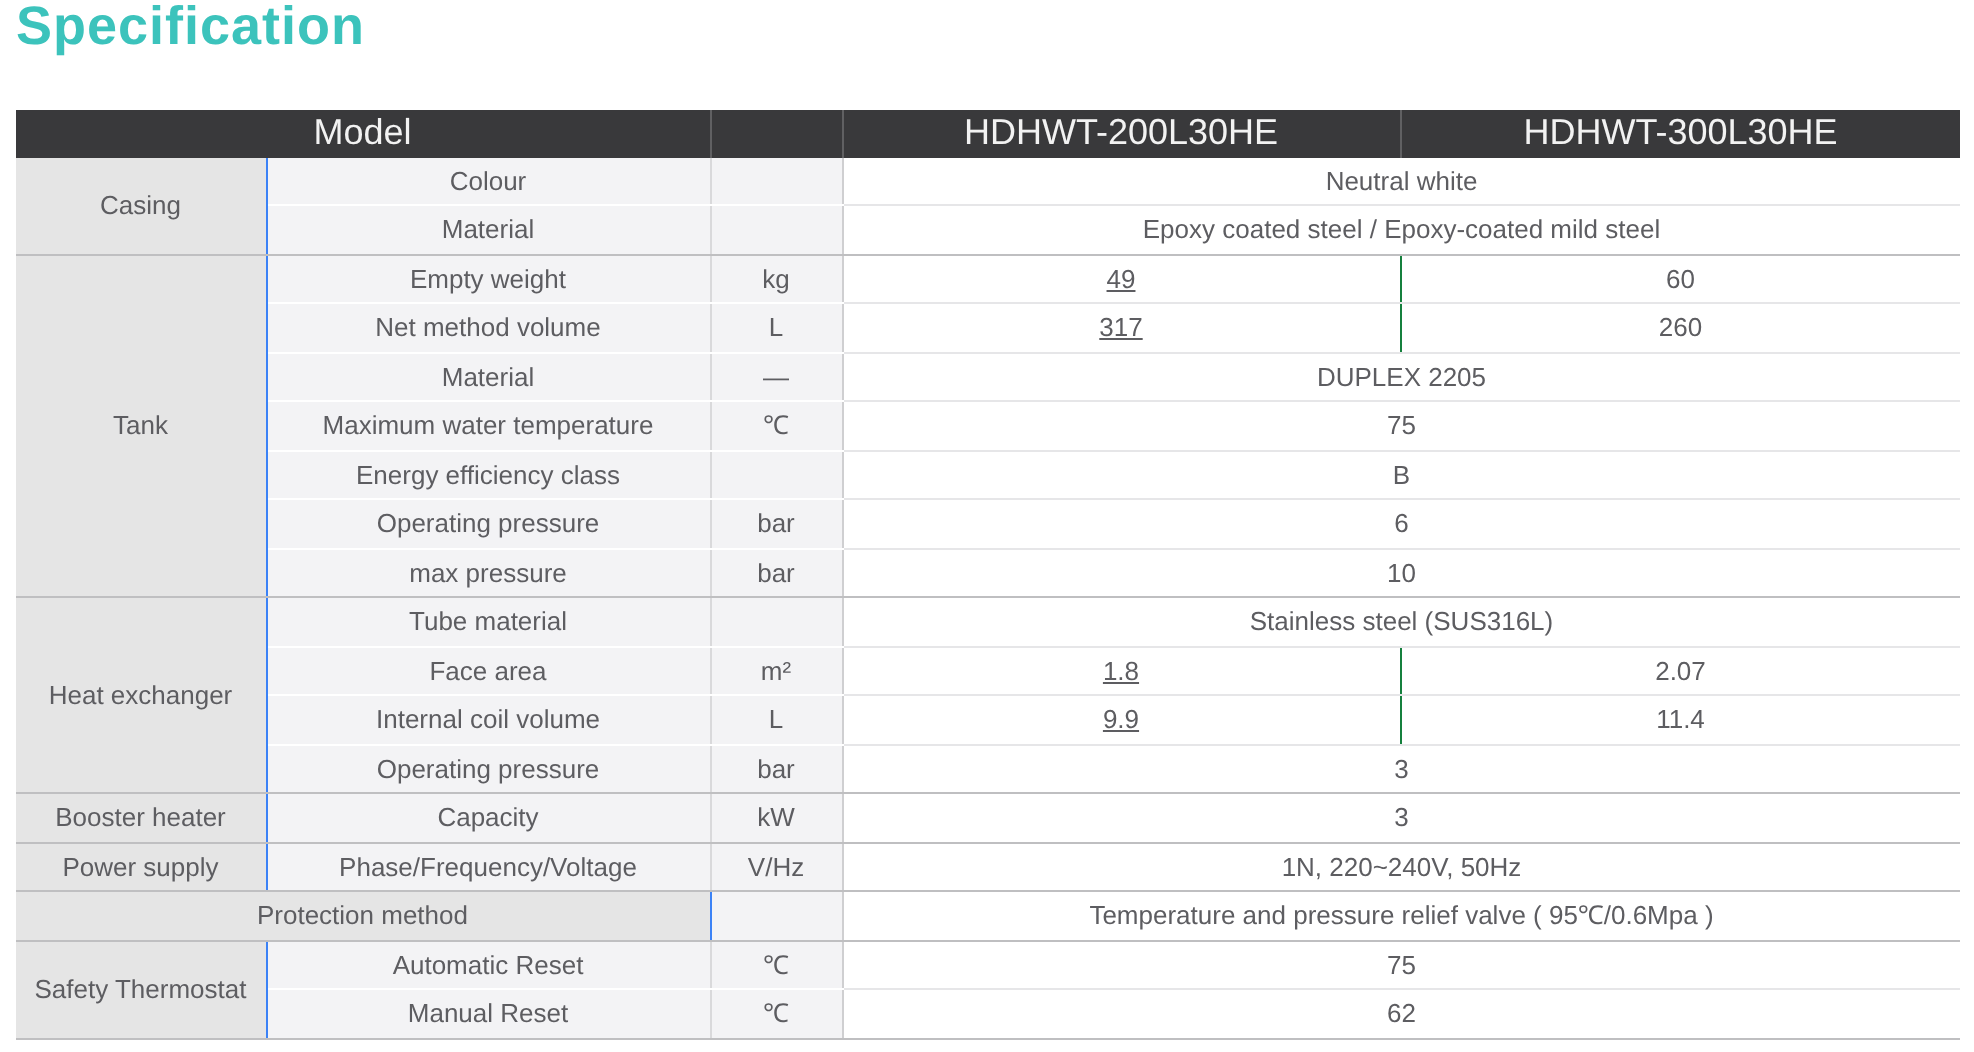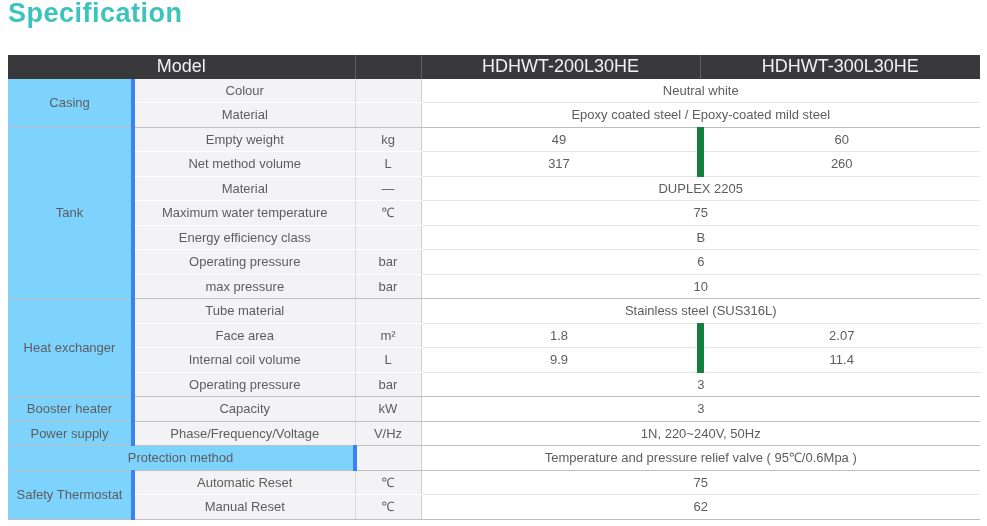--- a/index.html
+++ b/index.html
@@ -43,40 +43,40 @@
   
   thead th {
     background: #39393b;
     color: #f2f2f2;
     font-size: 18px;
   }
   thead th.hunit   { border-left: 1px solid #606062; }
   thead th.hcol    { border-left: 1px solid #606062; }
   
   td.cat {
-    background: #7dd3fc;
+    background: #e5e5e5;
     border-bottom: 1px solid #bfbfc1;
-    border-right: 4px solid #3b82f6;
+    border-right: 1px solid #3b82f6;
   }
   td.sub {
     background: #f3f3f5;
     border-bottom: 1px solid #ffffff;
     border-right: 1px solid #d9d9db;
   }
   td.unit {
     background: #f3f3f5;
     border-bottom: 1px solid #ffffff;
     border-right: 1px solid #cfcfd1;
   }
   
   td.val {
     background: #ffffff;
     border-bottom: 1px solid #e6e6e8;
   }
-  td.v1 { border-right: 7px solid #15803d; }
+  td.v1 { border-right: 1px solid #15803d; text-decoration: underline; }
   
   tr.gsep td.sub, tr.gsep td.unit, tr.gsep td.val, tr.gsep td.cat {
     border-bottom: 1px solid #bfbfc1;
   }
 </style>
 </head>
 <body>
 
 <div class="page-title">Specification</div>
 

